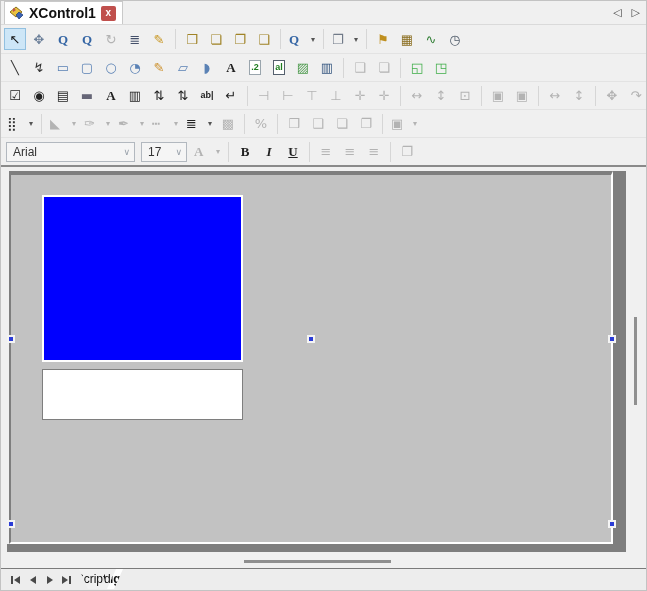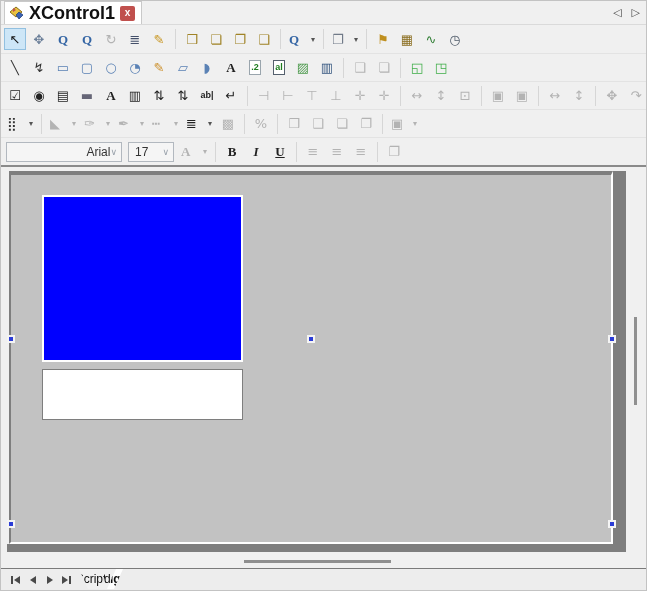--- a/index.html
+++ b/index.html
@@ -6,21 +6,21 @@
   *{box-sizing:border-box;}
   .window{
     width:647px;height:591px;background:#f0f0f0;position:relative;
     font-family:"Liberation Sans","DejaVu Sans",sans-serif;
     border:1px solid #c3c3c3;overflow:hidden;
   }
   
   .doctabs{height:24px;background:#f0f0f0;border-bottom:1px solid #dadada;display:flex;align-items:flex-end;position:relative;}
   .doctab{height:23px;margin-left:3px;background:#ffffff;border:1px solid #c9c9c9;border-bottom:none;
     display:flex;align-items:center;padding:0 6px 0 5px;gap:5px;position:relative;z-index:2;}
-  .doctab .lbl{font-weight:bold;font-size:18px;color:#111;}
+  .doctab .lbl{font-weight:bold;font-size:14px;color:#111;}
   .closebtn{width:15px;height:15px;background:#c0504d;border-radius:2px;color:#fff;font-size:10px;font-weight:bold;
     display:flex;align-items:center;justify-content:center;line-height:1;cursor:default;}
   .navarrows{position:absolute;right:6px;top:4px;display:flex;gap:10px;}
   .navarrows span{font-size:11px;color:#444;line-height:14px;}
   
   .toolbars{background:#f0f0f0;border-bottom:2px solid #8a8a8a;}
   .tbrow{height:28px;display:flex;align-items:center;padding:0 2px;white-space:nowrap;overflow:hidden;}
   .tbrow + .tbrow{border-top:1px solid #e3e3e3;}
   .tbi{width:22px;height:22px;margin:0 1px;display:inline-flex;align-items:center;justify-content:center;
     border:1px solid transparent;flex:none;}
@@ -331,21 +331,21 @@
         <span class="tbi dis">
           <span class="g" style="color: rgb(179, 179, 179);">❐</span>
         </span>
         <span class="tsep"></span>
         <span class="tbi dis dd">
           <span class="g" style="color: rgb(179, 179, 179);">▣</span>
           <span class="dda">▾</span>
         </span>
       </div>
       <div class="tbrow">
-        <span class="combo" style="width: 116px; justify-content: flex-end;">
+        <span class="combo" style="width: 129px;">
           <span class="cv">Arial</span>
           <span class="chev">∨</span>
         </span>
         <span class="combo" style="width: 46px;">
           <span class="cv">17</span>
           <span class="chev">∨</span>
         </span>
         <span class="tbi dis dd">
           <span class="g serif" style="color: rgb(179, 179, 179);">A</span>
           <span class="dda">▾</span>

